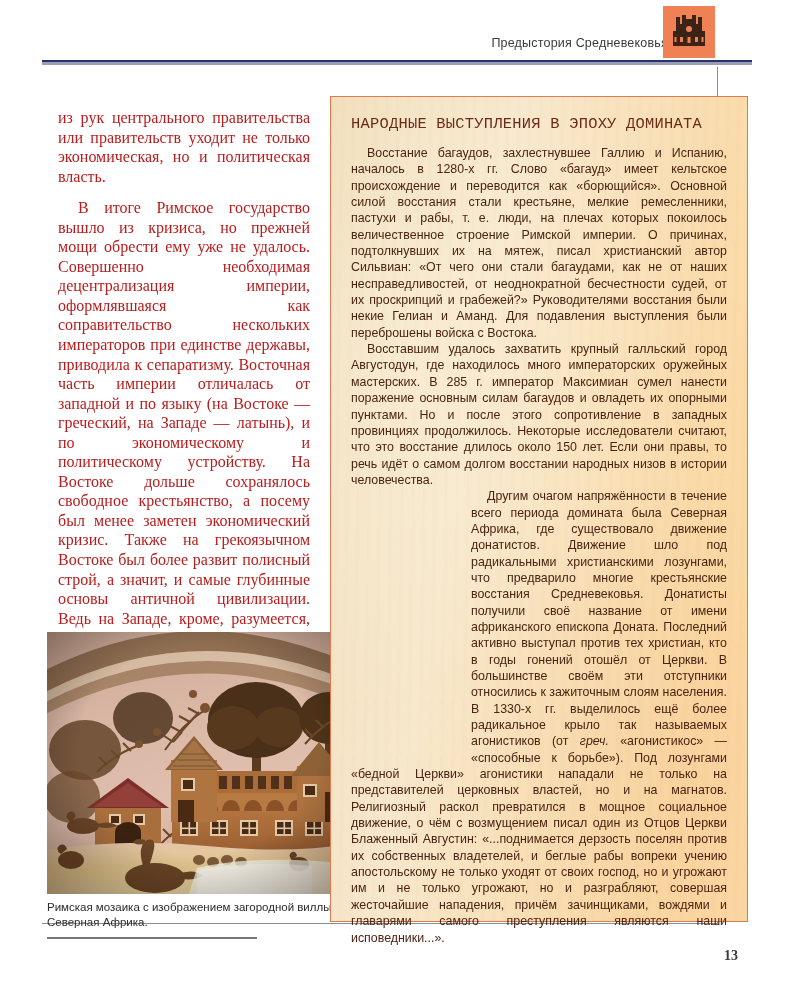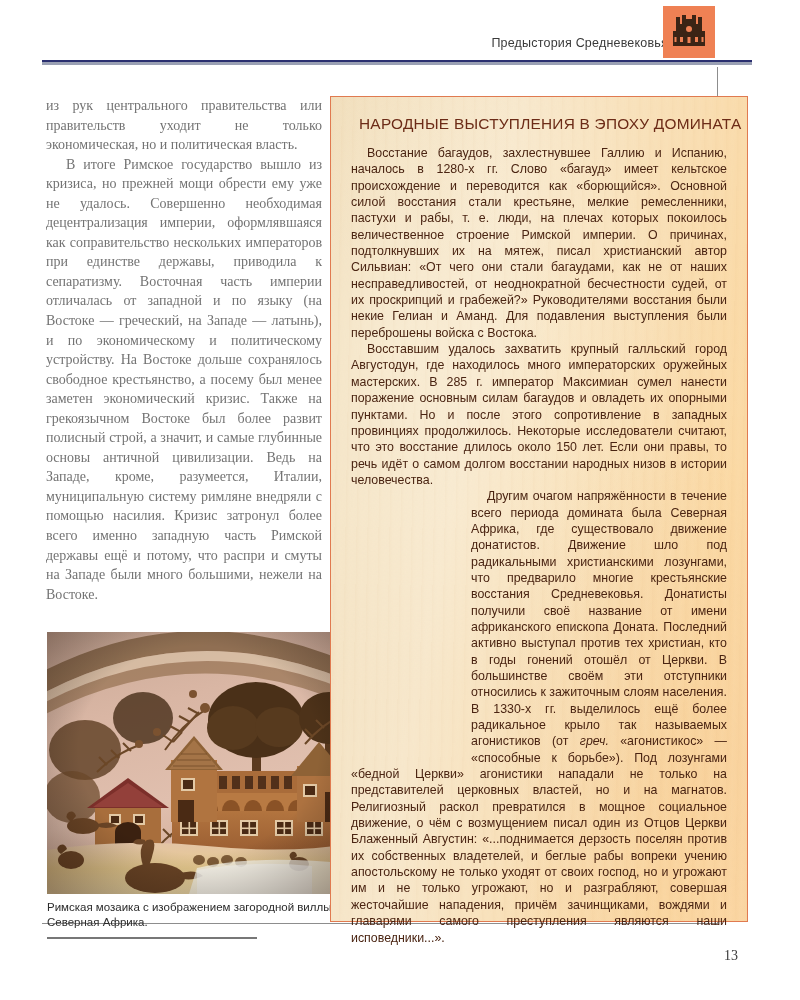--- a/index.html
+++ b/index.html
@@ -61,36 +61,37 @@
     border-bottom: 1.5px solid #8d8d8d;
     box-sizing: border-box;
   }
   #page-number {
     position: absolute;
     right: 62px;
     bottom: 36px;
     font-family: "Liberation Serif", serif;
     font-size: 14px;
     color: #3a3a3a;
+    font-weight: bold;
   }
 
   
   #left-column {
     position: absolute;
     left: 46px; top: 96px;
     width: 276px;
   }
   #left-column p {
-    margin: 0;
+    margin: 12px;
     font-family: "Liberation Serif", serif;
-    font-size: 14px;
+    font-size: 16px;
     line-height: 19.55px;
     text-align: justify;
     text-indent: 0;
-    color: #737373;
+    color: #b91c1c;
   }
   #left-column p.indent { text-indent: 20px; }
 
   
   #figure-mosaic {
     position: absolute;
     left: 47px; top: 632px;
     width: 303px; height: 262px;
   }
   #mosaic-canvas {
@@ -137,26 +138,26 @@
         rgba(255,245,225,0.09) 6px,
         rgba(200,150,95,0.00) 11px),
       radial-gradient(120% 70% at 18% 30%, rgba(255,252,240,0.55), rgba(255,255,255,0) 60%),
       radial-gradient(90% 60% at 88% 82%, rgba(222,148,86,0.22), rgba(255,255,255,0) 65%);
   }
   #sidebar-inner {
     position: relative;
     padding: 18px 20px 0 20px;
   }
   #sidebar-title {
-    font-family: Liberation Sans, sans-serif;
+    font-family: Liberation Mono, monospace;
     font-size: 15.4px;
     font-weight: 400;
     letter-spacing: 0.25px;
     color: #6c2b17;
-    margin: 0 0 12px 8px;
+    margin: 0 0 12px 0;
     white-space: nowrap;
   }
   .sb-p {
     margin: 0;
     font-family: "Liberation Sans", sans-serif;
     font-size: 12.4px;
     line-height: 16.35px;
     text-align: justify;
     color: #4a2412;
   }

